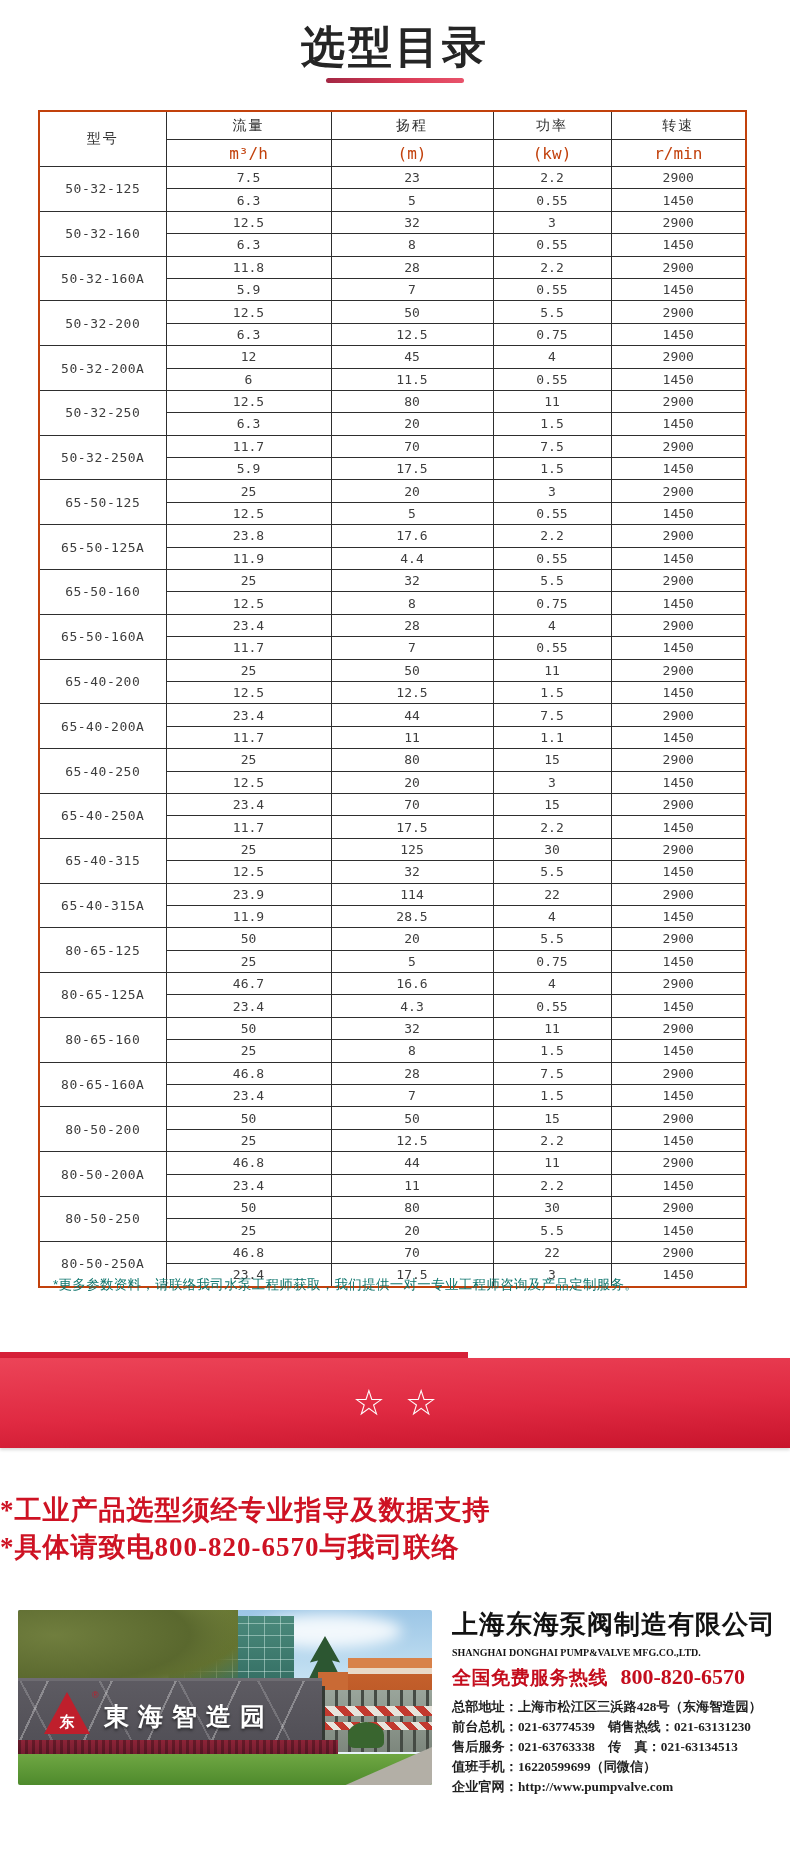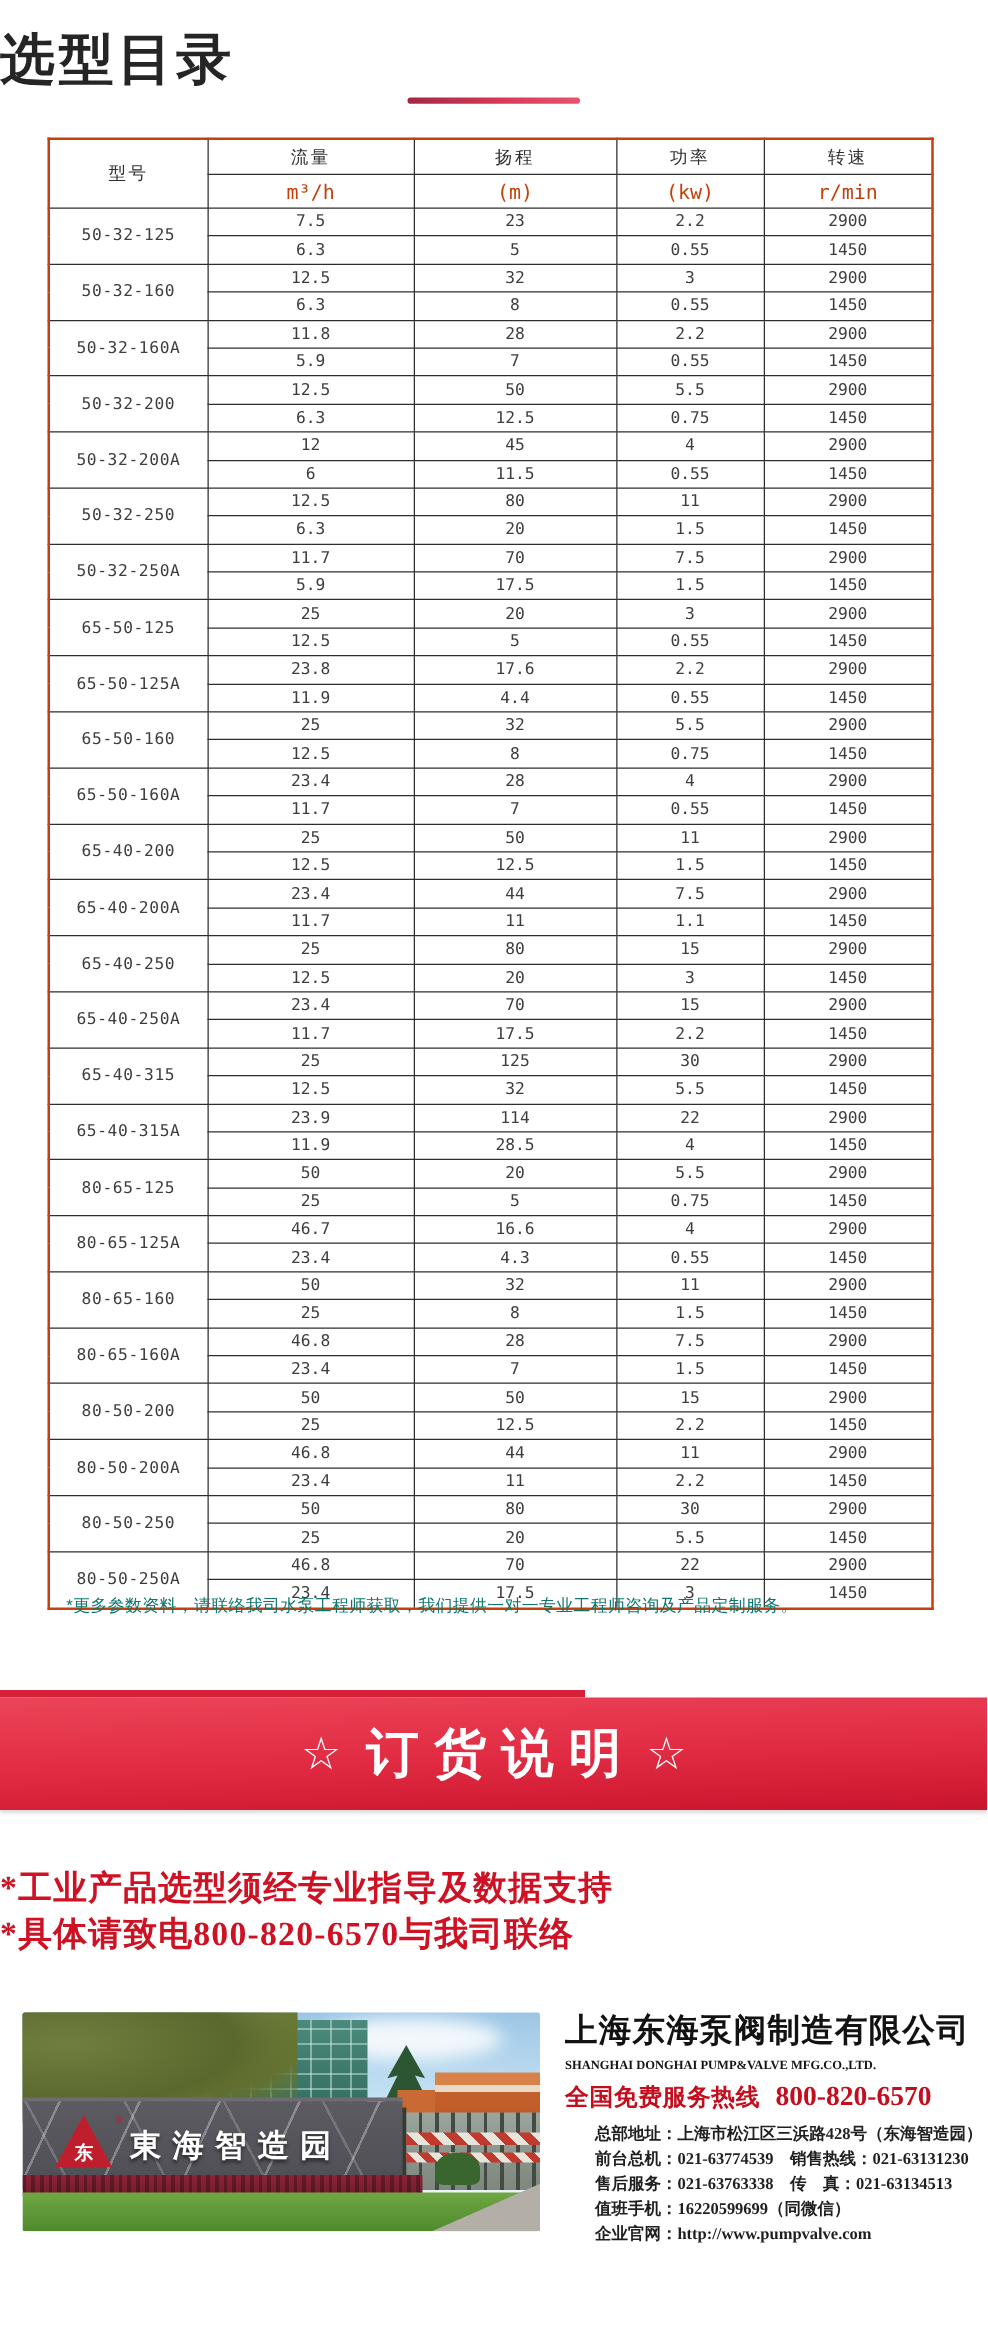--- a/index.html
+++ b/index.html
@@ -3,21 +3,21 @@
 <meta charset="utf-8">
 <style>
   html, body { margin:0; padding:0; background:#ffffff; }
   .page {
     position:relative; width:790px; height:1875px; background:#ffffff;
     overflow:hidden; font-family:"Liberation Sans","DejaVu Sans",sans-serif;
   }
 
   
   .page-title {
-    position:absolute; top:18px; left:0; width:790px; text-align:left;
+    position:absolute; top:18px; left:0; width:790px; text-align:center;
     font-size:44px; font-weight:bold; letter-spacing:3px; color:#252525;
   }
   .title-divider {
     position:absolute; top:78px; left:326px; width:138px; height:5px;
     border-radius:3px; background:linear-gradient(90deg,#a32744,#d93a55 55%,#e8536b);
   }
 
   
   .spec-table {
     position:absolute; top:110px; left:38px; width:707px;
@@ -147,21 +147,21 @@
   .company-hotline { margin-top:6px; color:#c40d1d; white-space:nowrap; }
   .hotline-label { font-size:19px; font-weight:bold; letter-spacing:0.5px; }
   .hotline-number {
     font-size:22px; font-weight:bold; margin-left:8px;
     font-family:"Liberation Serif","DejaVu Serif",serif;
     text-align:center;
   }
   .company-contacts { margin-top:6px; }
   .contact-line { font-size:13.2px; line-height:20px; color:#1f1f1f;
     font-weight:bold; white-space:nowrap; }
-  .c-label { font-family:Liberation Serif, serif;margin-left:24px; }
+  .c-label { font-family:Liberation Serif, serif; }
   .c-value { font-family:"Liberation Serif","DejaVu Serif",serif; }
 </style>
 </head>
 <body>
 
 <div class="page">
 
   <div class="page-title">选型目录</div>
   <div class="title-divider"></div>
 
@@ -515,21 +515,20 @@
           <td class="spec-cell">1450</td>
         </tr>
       </tbody>
   </table>
 
   <div class="footnote">*更多参数资料，请联络我司水泵工程师获取，我们提供一对一专业工程师咨询及产品定制服务。</div>
 
   <div class="banner-fold"></div>
   <div class="order-banner">
     <span class="star">☆</span>
-    <span class="banner-title">订货说明</span>
     <span class="star">☆</span>
   </div>
 
   <div class="order-notes">
       <div class="order-note">*工业产品选型须经专业指导及数据支持</div>
       <div class="order-note">*具体请致电800-820-6570与我司联络</div>
     </div>
 
   <div class="factory-photo">
     <div class="ph-cloud"></div>

